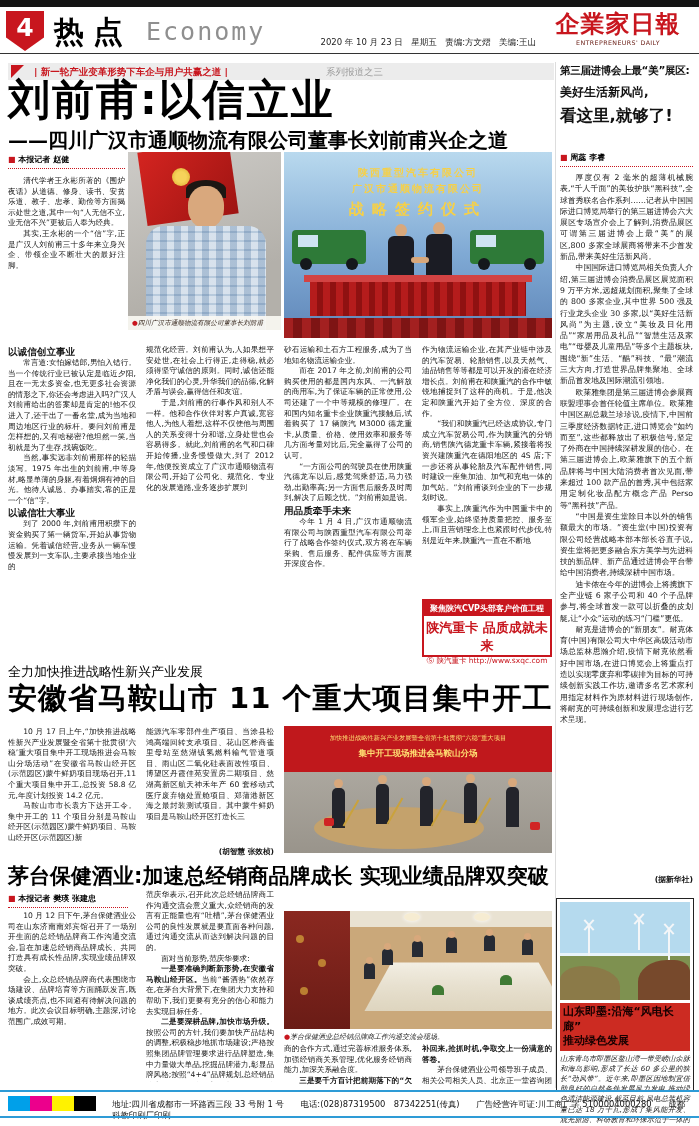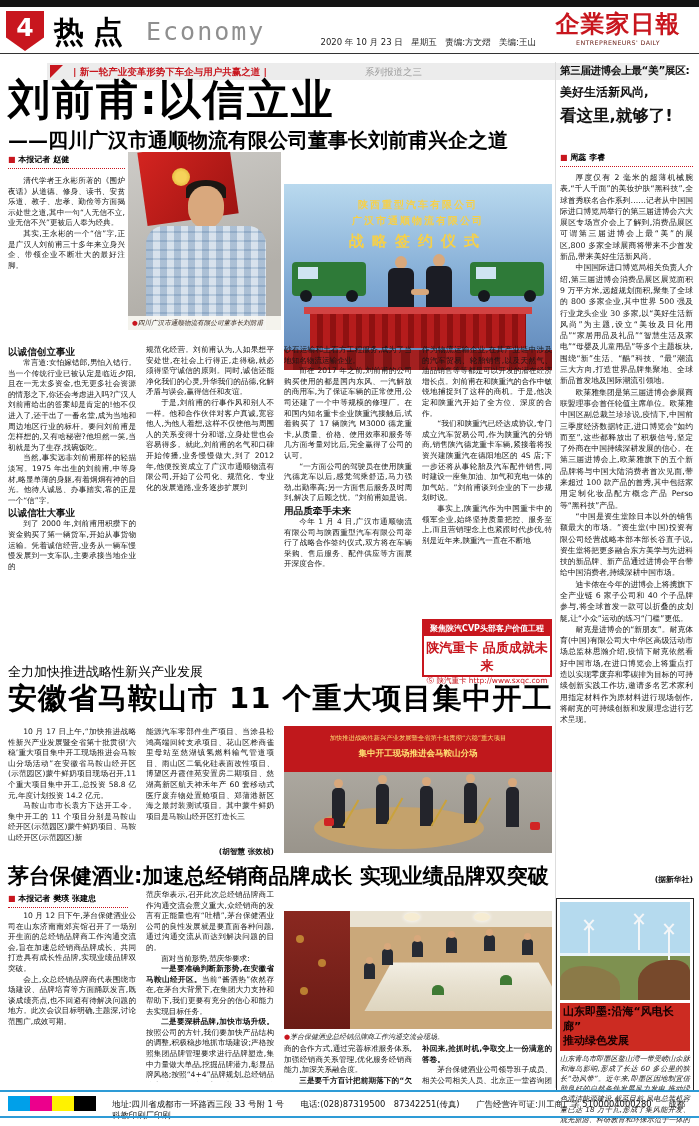--- a/index.html
+++ b/index.html
@@ -12,21 +12,21 @@
          clip-path:polygon(0 0,100% 0,100% 66%,50% 100%,0 66%);
          color:#fff;font-size:25px;font-weight:bold;text-align:center;line-height:34px;}
   #hotspot{left:54px;top:12px;font-size:30px;font-weight:900;letter-spacing:9px;color:#000;}
   #economy{left:146px;top:17px;font-size:25px;color:#8f8f8f;font-family:"DejaVu Sans Mono",monospace;letter-spacing:2px;}
   #dateline{left:280px;top:37px;width:256px;text-align:right;font-size:8.5px;color:#222;}
   #logo{left:543px;top:8px;width:150px;text-align:center;font-size:24px;font-weight:900;
         color:#c8161e;font-family:"DejaVu Serif",serif;letter-spacing:1px;}
   #logo-en{left:543px;top:39px;width:150px;text-align:center;font-size:6.3px;color:#6b2018;letter-spacing:.4px;}
   #headrule{left:0;top:53px;width:699px;height:1px;background:#333;}
   
-  #eyebrow{left:8px;top:63px;width:620px;height:17px;background:#ececec;margin-left:39px;}
+  #eyebrow{left:8px;top:63px;width:546px;height:17px;background:#ececec;}
   #eyebrow .tri{position:absolute;left:3px;top:2px;width:0;height:0;
                 border-top:13px solid #c8161e;border-right:13px solid transparent;}
   #eyebrow .t1{position:absolute;left:26px;top:3px;font-size:9.5px;font-weight:bold;color:#c8161e;}
   #eyebrow .t2{position:absolute;left:318px;top:3px;font-size:9.5px;color:#9a9a9a;}
   #m-headline{left:8px;top:77px;width:546px;font-size:42px;line-height:46px;font-weight:900;letter-spacing:2px;color:#000;}
   #m-subhead{left:8px;top:127px;width:546px;font-size:20px;font-weight:bold;color:#000;}
   .byline{font-size:8px;font-weight:bold;color:#000;border-bottom:1px dotted #c8161e;padding-bottom:3px;}
   .byline .mk{color:#c8161e;}
   #m-byline{left:8px;top:154px;width:117px;}
   .bodytext{font-size:7.6px;line-height:10.6px;text-align:justify;color:#161616;overflow:hidden;}
@@ -45,38 +45,38 @@
   #portrait .emb{position:absolute;left:44px;top:16px;width:18px;height:18px;border-radius:50%;background:radial-gradient(circle,#f6d35a 40%,#d9a92c);}
   #portrait .head{position:absolute;left:60px;top:34px;width:36px;height:42px;border-radius:46%;background:#d9a87d;}
   #portrait .hair{position:absolute;left:58px;top:28px;width:40px;height:18px;border-radius:50% 50% 0 0;background:#1c1713;}
   #portrait .shirt{position:absolute;left:18px;top:74px;width:120px;height:104px;border-radius:18px 18px 0 0;
       background:repeating-linear-gradient(0deg,#edf2f7 0 7px,#c9d8e6 7px 9px),repeating-linear-gradient(90deg,rgba(160,185,210,.55) 0 7px,rgba(255,255,255,0) 7px 14px),#e8eef4;
       background-blend-mode:multiply;}
   #portrait .cap{position:absolute;left:0;bottom:0;width:100%;height:14px;background:rgba(250,248,243,.92);
       font-size:6.6px;font-style:italic;color:#3a2a20;line-height:14px;padding-left:4px;box-sizing:border-box;white-space:nowrap;}
   #portrait .cap .dot{color:#c8161e;}
   
-  #signing{left:284px;top:152px;width:268px;height:186px;background:linear-gradient(180deg,#b9d9ee,#7fa9d4 55%,#5f86b8);overflow:hidden;margin-top:32px;}
+  #signing{left:284px;top:152px;width:268px;height:186px;background:linear-gradient(180deg,#b9d9ee,#7fa9d4 55%,#5f86b8);overflow:hidden;}
   #signing .g1{position:absolute;left:0;top:14px;width:100%;text-align:center;font-size:10px;font-weight:bold;color:#f6d048;letter-spacing:2px;}
   #signing .g2{position:absolute;left:0;top:30px;width:100%;text-align:center;font-size:10px;font-weight:bold;color:#f6d048;letter-spacing:2px;}
   #signing .g3{position:absolute;left:0;top:48px;width:100%;text-align:center;font-size:15px;font-weight:900;color:#f6d048;letter-spacing:8px;}
   .truck{position:absolute;top:78px;width:74px;height:34px;background:#2e7a38;border-radius:4px;}
   .truck:after{content:"";position:absolute;left:6px;top:5px;width:20px;height:12px;background:#cfe4f2;}
   .truck .w1,.truck .w2{position:absolute;bottom:-6px;width:12px;height:12px;border-radius:50%;background:#15181c;}
   .truck .w1{left:8px;} .truck .w2{right:8px;}
   #signing .man{position:absolute;width:26px;height:58px;}
   #signing .man .hd{position:absolute;left:7px;top:0;width:12px;height:13px;border-radius:50%;background:#d8a87c;}
   #signing .man .bd{position:absolute;left:0;top:12px;width:26px;height:46px;border-radius:6px 6px 0 0;background:#1b1c24;}
   #signing .shake{position:absolute;left:127px;top:105px;width:18px;height:6px;background:#d8a87c;border-radius:3px;}
   #signing .table{position:absolute;left:26px;top:128px;width:216px;height:36px;
       background:repeating-linear-gradient(90deg,#b51c1c 0 7px,#8f1111 7px 13px);}
   #signing .table:before{content:"";position:absolute;left:-6px;top:-5px;width:228px;height:7px;background:#d24343;}
   #signing .floor{position:absolute;left:0;bottom:0;width:100%;height:20px;background:repeating-linear-gradient(90deg,#a32020 0 9px,#7e1414 9px 18px);}
   
-  #adbox{left:422px;top:599px;width:130px;height:58px;border:2px solid #c8161e;background:#fff;box-sizing:border-box;margin-top:20px;}
+  #adbox{left:422px;top:599px;width:130px;height:58px;border:2px solid #c8161e;background:#fff;box-sizing:border-box;}
   #adbox .a1{background:#c8161e;color:#fff;font-size:8px;font-weight:bold;text-align:center;padding:2px 0;}
   #adbox .a2{color:#c8161e;font-size:13px;font-weight:900;text-align:center;padding:3px 0 1px;}
   #adbox .a3{color:#c8161e;font-size:7.5px;text-align:center;}
   
   #mid-kicker{left:8px;top:663px;font-size:13px;color:#000;}
   #mid-headline{left:8px;top:679px;width:546px;font-size:29px;font-weight:900;letter-spacing:1px;color:#000;}
   #mid-col1{left:8px;top:727px;width:128px;height:133px;}
   #mid-col2{left:146px;top:727px;width:128px;height:118px;}
   #mid-caption{left:146px;top:847px;width:128px;font-size:7.6px;font-weight:bold;text-align:right;}
   #midphoto{left:284px;top:726px;width:268px;height:127px;overflow:hidden;background:linear-gradient(#b6b2aa,#99948b);}

